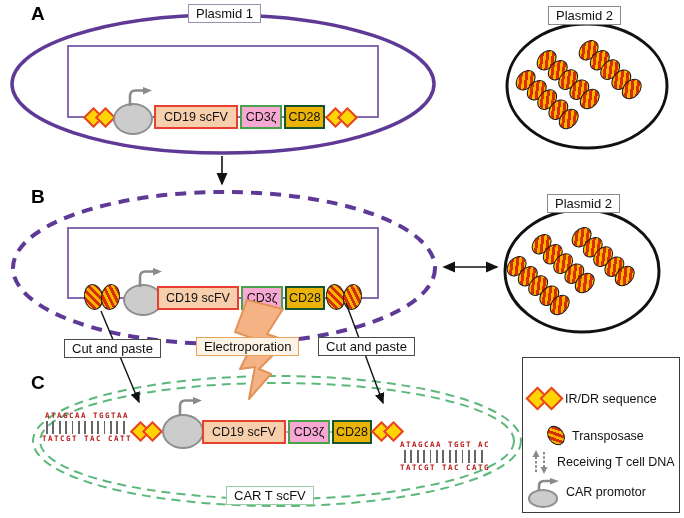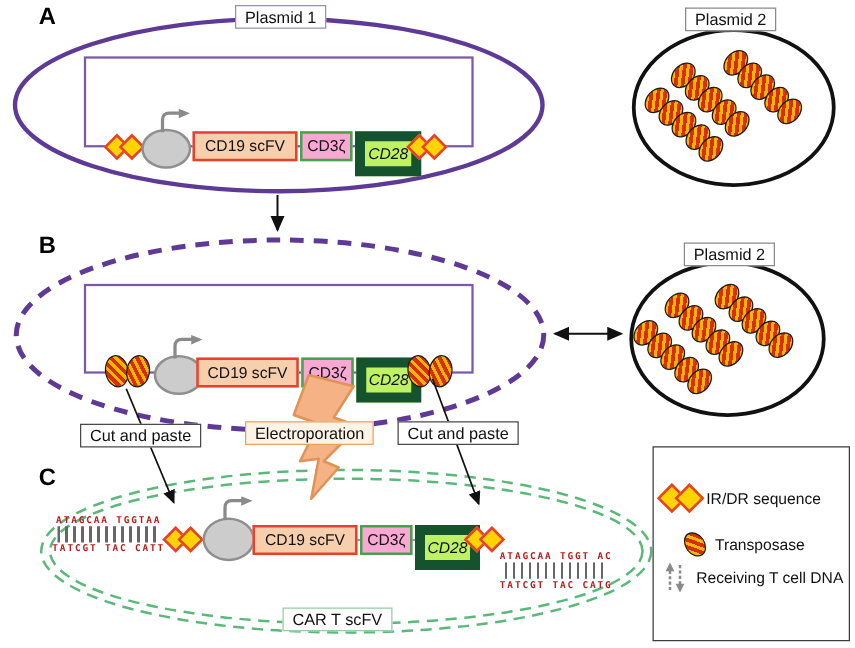--- a/index.html
+++ b/index.html
@@ -15,21 +15,21 @@
   .cellbox{border:1.5px solid #97cba6;z-index:30;}
   .legendbox{position:absolute;left:522px;top:357px;width:156px;height:154px;
              border:1.8px solid #3d3d3d;background:#fff;z-index:20;}
   .lrow{position:absolute;display:flex;align-items:center;gap:8px;z-index:25;}
   .llabel{font-size:12.5px;white-space:nowrap;}
   
   .gene{position:absolute;height:20px;display:flex;align-items:center;justify-content:center;
         font-size:12.5px;z-index:12;background:#fff;}
   .g-cd19{background:#f7cfad;border:2px solid #e8402e;}
   .g-cd3{background:#f9a8d4;border:2px solid #46a24b;}
-  .g-cd28{background:#bef264;border:8px solid #14532d;font-style:italic;}
+  .g-cd28{background:#eab308;border:2px solid #14532d;}
   
   .dpair{position:absolute;display:flex;z-index:12;}
   .diamond{width:11px;height:11px;background:#ffd400;border:2.4px solid #e8402e;
            transform:rotate(45deg);margin-right:-3px;}
   
   .tp{width:15px;height:21px;border:1.6px solid #1a1a1a;border-radius:50%;flex:0 0 auto;
       background:repeating-linear-gradient(55deg,#d63000 0 3px,#ffb400 3px 5.5px);}
   .tpair{position:absolute;display:flex;z-index:12;}
   .tpair .tp{width:17px;height:24px;margin-right:-2px;}
   .tpair .tp:first-child{transform:rotate(-10deg);}
@@ -216,14 +216,24 @@
   </div>
   <div class="lrow" style="left:532px;top:450px;">
     <svg width="17" height="24">
       <line x1="4" y1="22" x2="4" y2="5" stroke="#8a8a8a" stroke-width="2" stroke-dasharray="2.5 1.8"></line>
       <polygon points="0.5,7 4,0 7.5,7" fill="#8a8a8a"></polygon>
       <line x1="12" y1="2" x2="12" y2="19" stroke="#8a8a8a" stroke-width="2" stroke-dasharray="2.5 1.8"></line>
       <polygon points="8.5,17 12,24 15.5,17" fill="#8a8a8a"></polygon>
     </svg>
     <span class="llabel">Receiving T cell DNA</span>
   </div>
+  <div class="lrow" style="left:528px;top:478px;">
+    <span style="position:relative;display:inline-block;width:30px;height:28px;">
+      <svg width="24" height="15" style="position:absolute;left:9px;top:0;">
+        <path d="M2,15 L2,8 Q2,3 7,3 L14,3" fill="none" stroke="#8a8a8a" stroke-width="2.6"></path>
+        <polygon points="13,0 22,3 13,6.5" fill="#8a8a8a"></polygon>
+      </svg>
+      <span style="position:absolute;left:0;top:11px;width:26px;height:15px;background:#ccc;border:2px solid #8f8f8f;border-radius:50%;display:inline-block;"></span>
+    </span>
+    <span class="llabel">CAR promotor</span>
+  </div>
 
 </div>
 
 </body></html>

